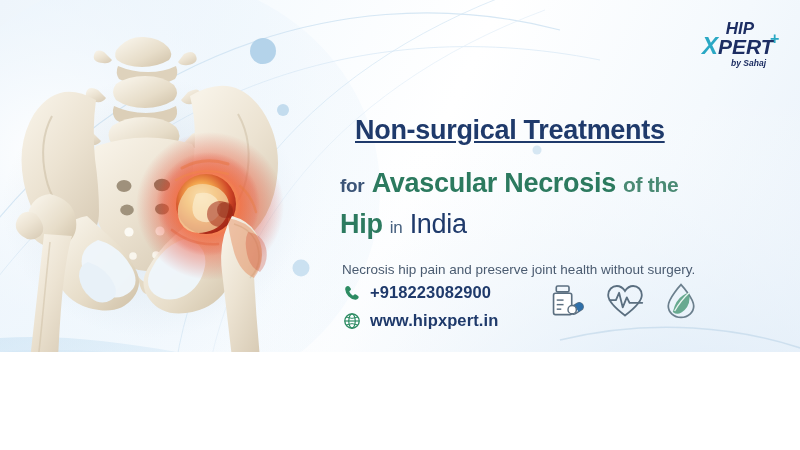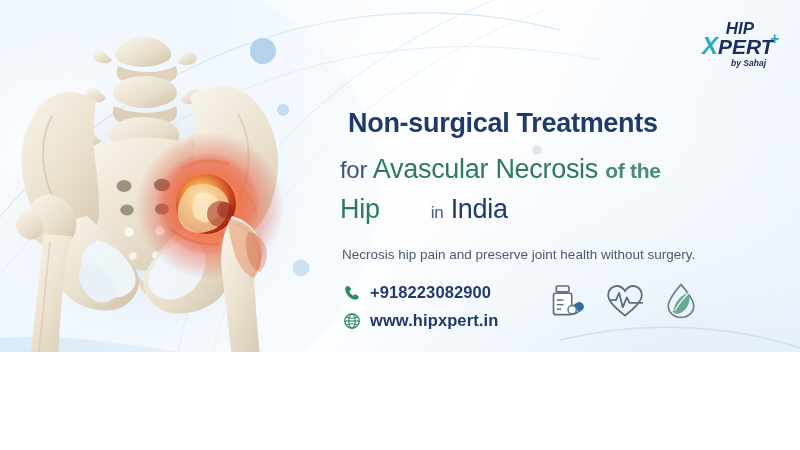--- a/index.html
+++ b/index.html
@@ -48,58 +48,58 @@
   #logo svg { display:block; width:104px; height:58px; }
 
   
   #content {
     position: absolute;
     left: 340px;
     top: 96px;
     width: 430px;
   }
   .headline {
-    margin: 8px;
+    margin: 15px;
     font-size: 27px;
     line-height: 38px;
     font-weight: bold;
     color: #1f3a6b;
     letter-spacing: -0.3px;
     white-space: nowrap;
+    text-decoration: underline;
   }
   .line2, .line3 {
     margin: 0;
     font-size: 27px;
     line-height: 38px;
     letter-spacing: -0.3px;
     white-space: nowrap;
   }
   .w-light-navy {
-    font-weight: normal;
+    font-weight: bold;
     color: #3c5578;
-    font-size: 24px;
+    font-size: 19px;
   }
   .w-green-bold {
-    font-weight: normal;
+    font-weight: bold;
     color: #2c7a5f;
   }
   .w-green-light {
     font-weight: bold;
     color: #4a8a74;
     font-size: 21px;
   }
   .w-navy-bold {
     font-weight: normal;
     color: #1f3a6b;
   }
   .w-small-light {
     font-weight: normal;
     color: #46607f;
     font-size: 17px;
-    margin-left: 44px;
   }
 
   .subhead {
     margin: 15px 0 0 2px;
     font-size: 13.5px;
     color: #4a5b70;
     font-weight: normal;
     white-space: nowrap;
   }
 

